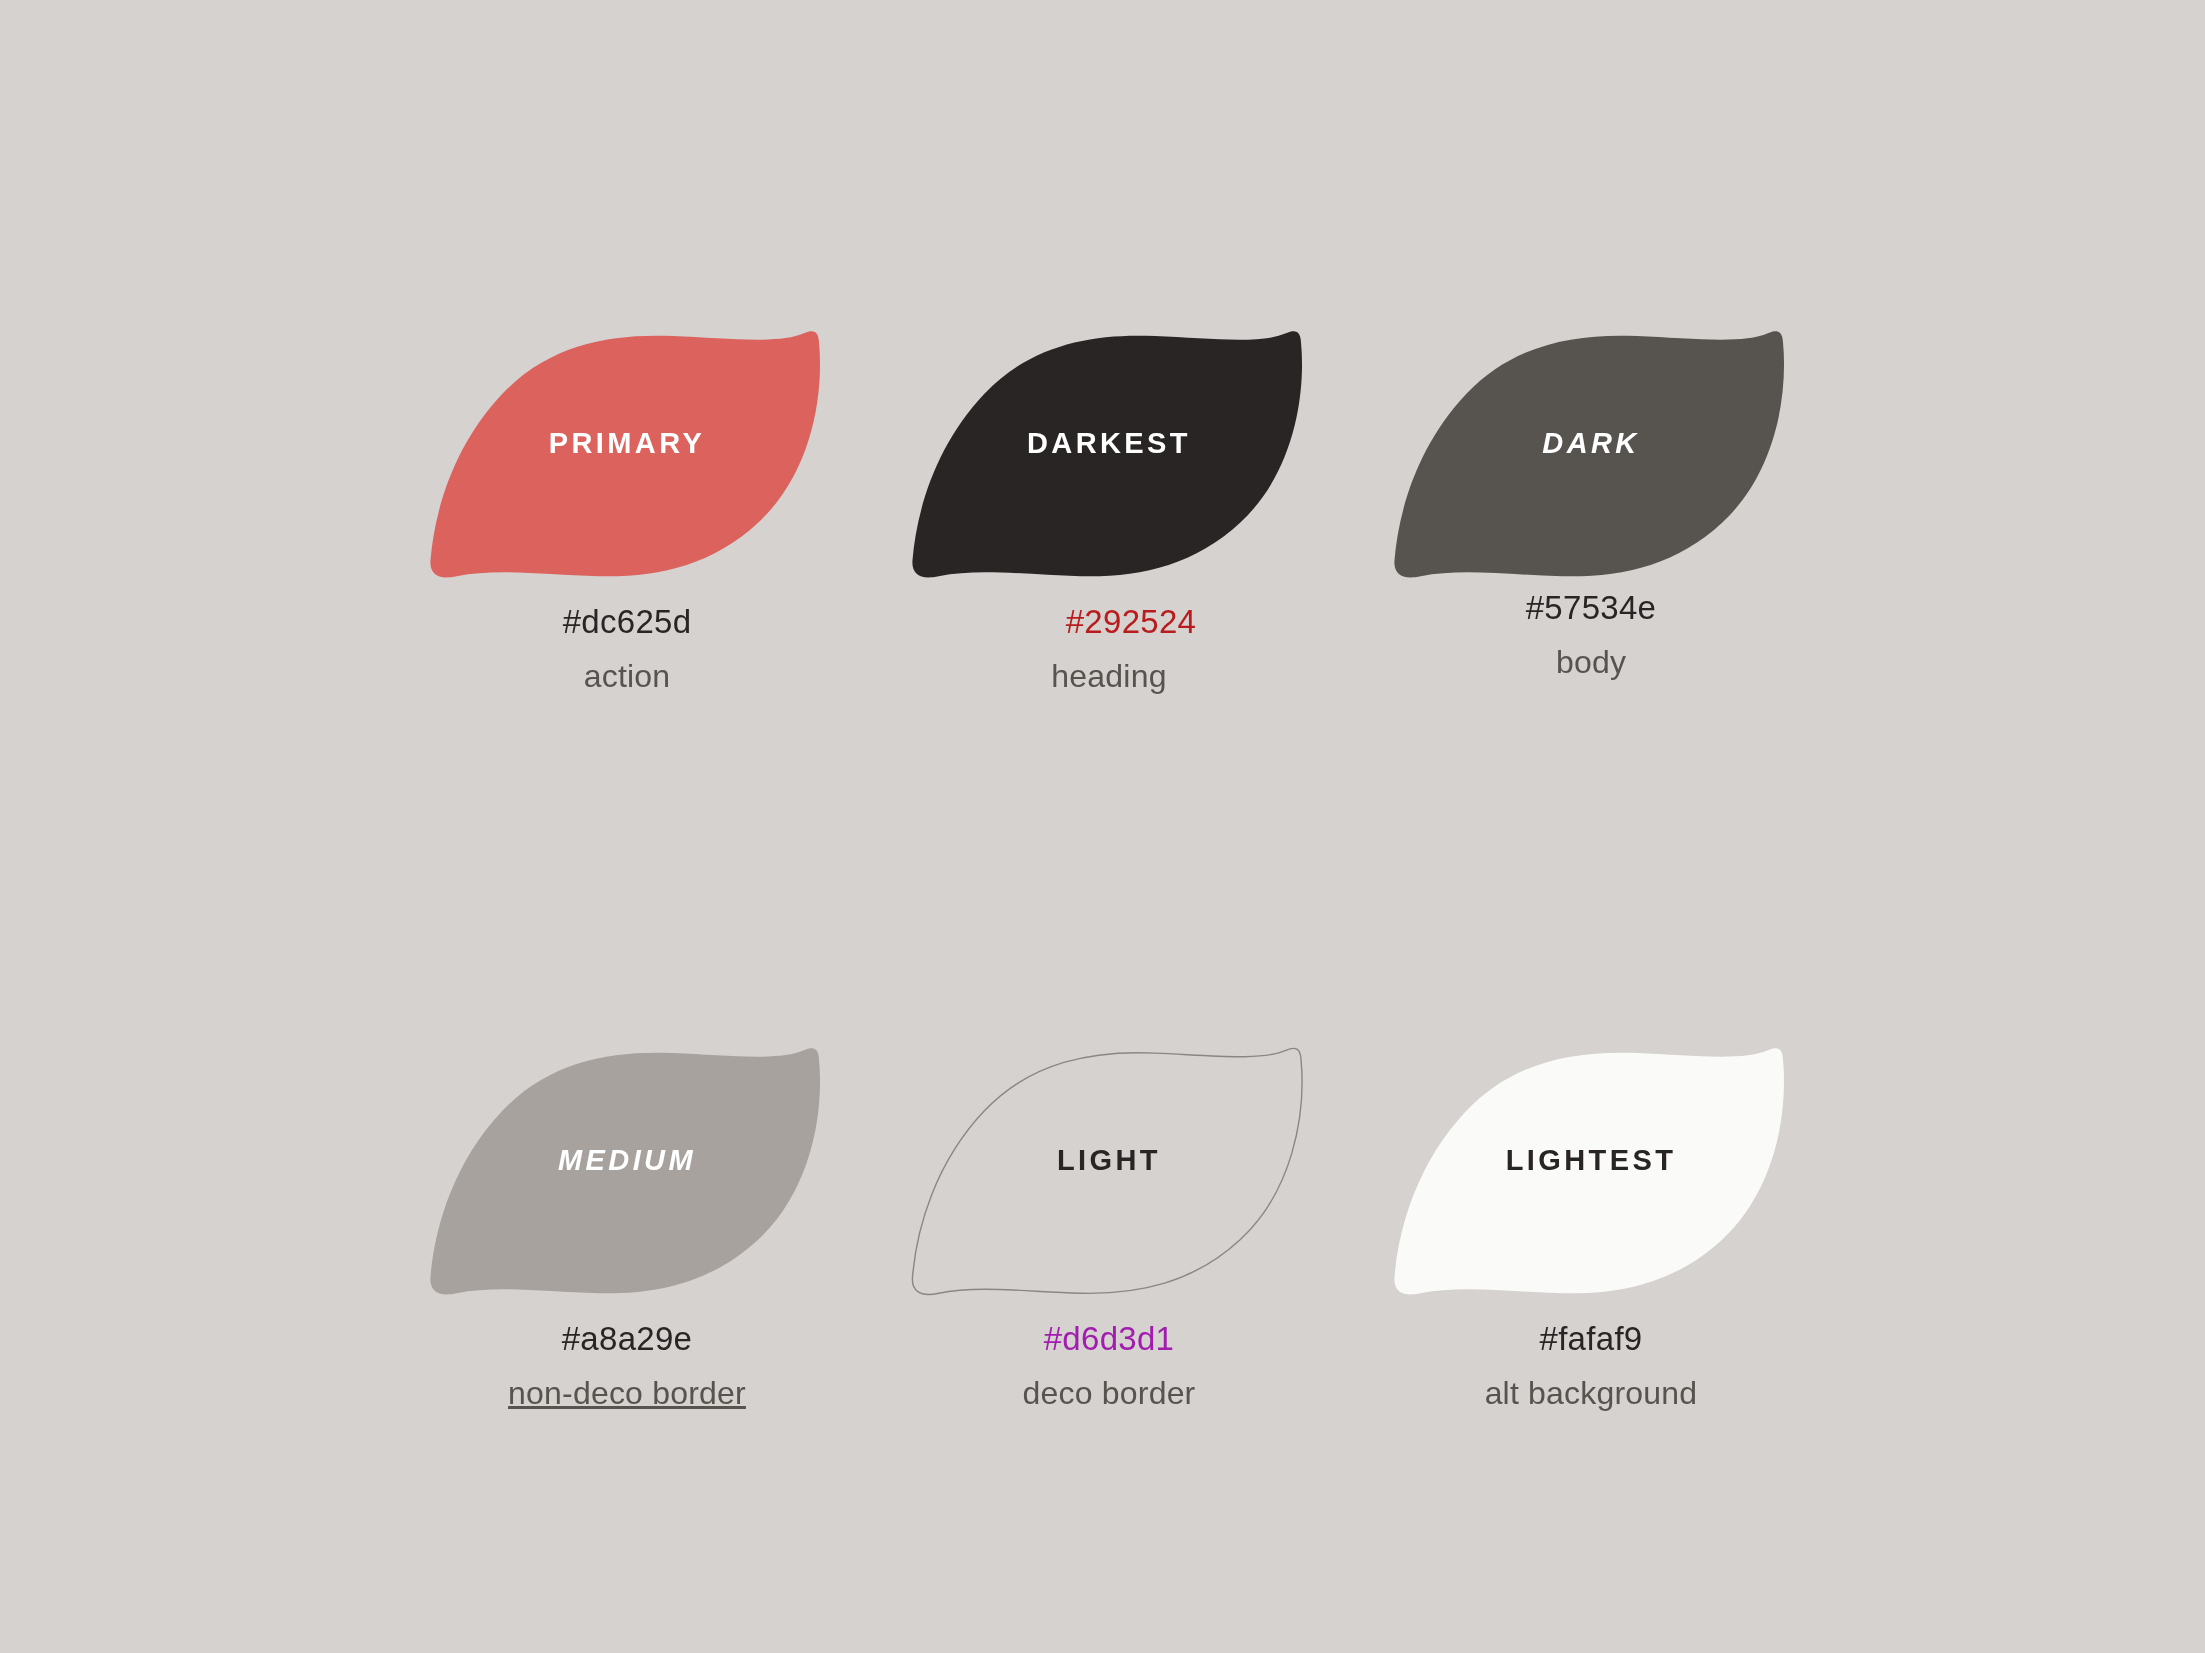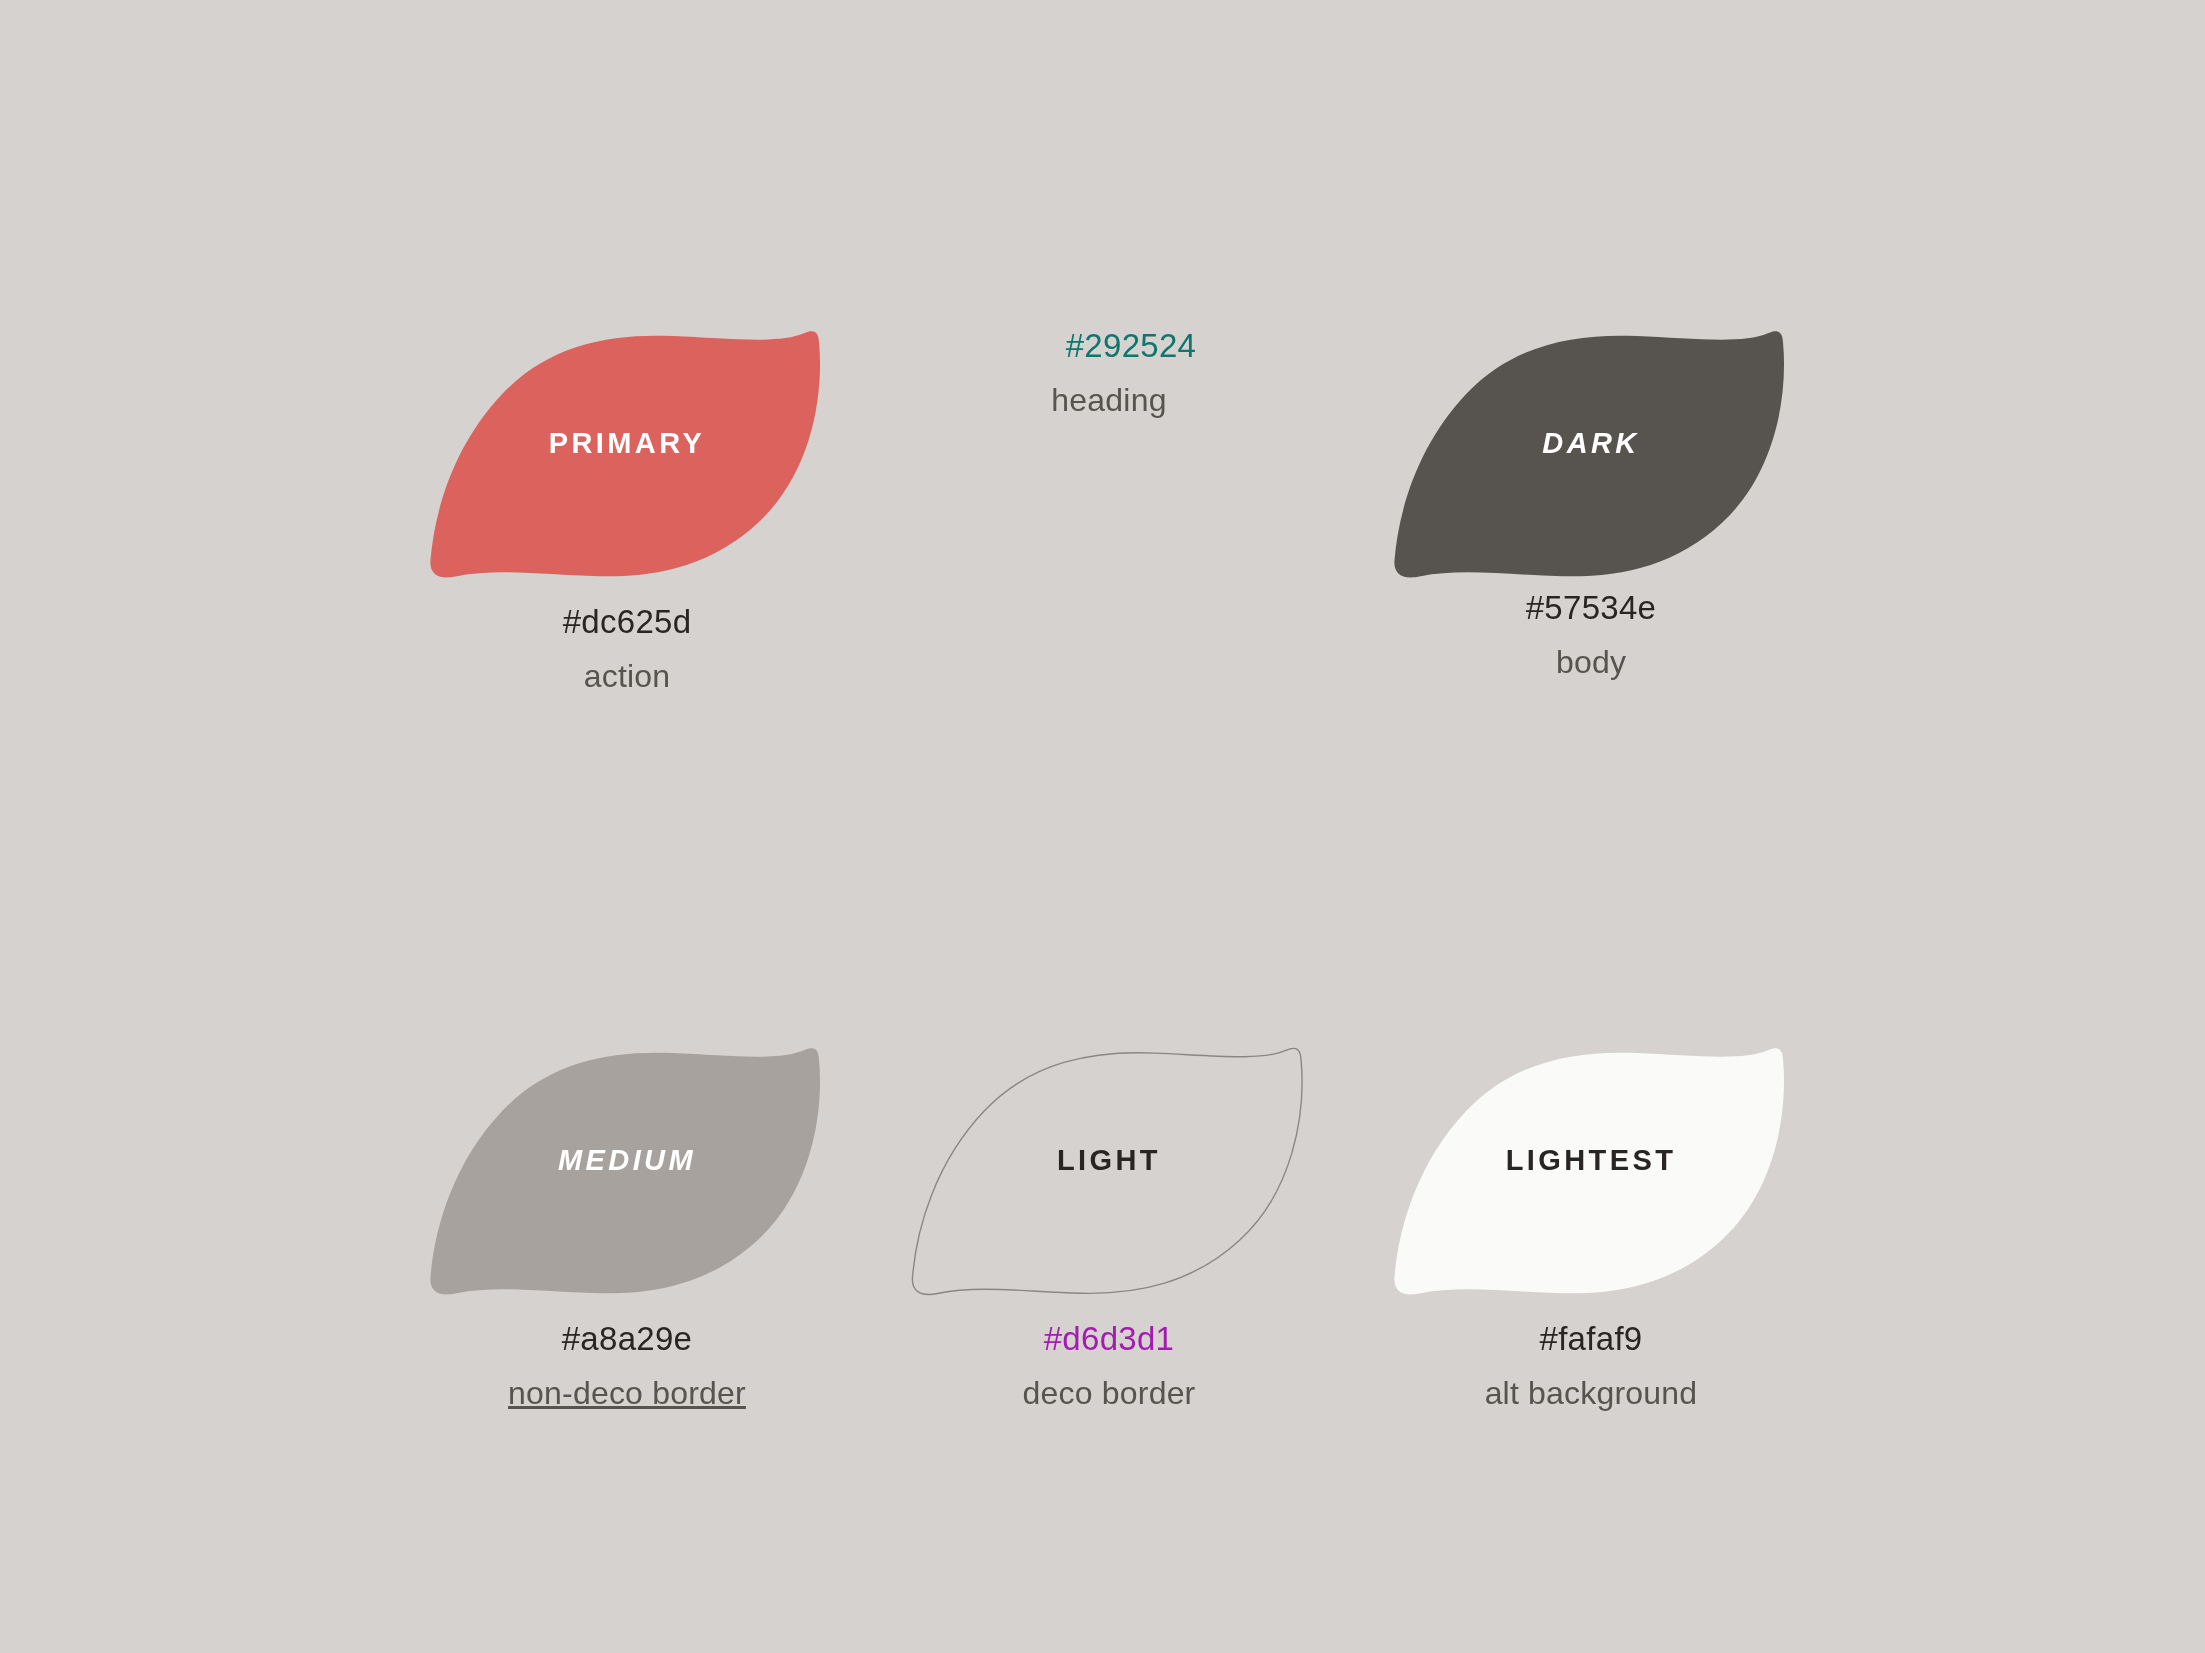--- a/index.html
+++ b/index.html
@@ -103,21 +103,27 @@
         <svg class="leaf-svg" viewBox="0 0 620 400" preserveAspectRatio="none">
           <path id="leaf-path-0" d="M 588 56 C 596 140 574 250 500 318 C 432 381 352 398 268 396 C 190 394 120 384 62 396 C 34 402 22 392 24 372 C 30 300 58 206 128 132 C 196 60 286 44 376 48 C 452 51 530 60 566 44 C 582 37 587 43 588 56 Z" fill="#dc625d" stroke="none"></path>
         </svg>
         <span class="leaf-label" style="color: rgb(255, 255, 255);">PRIMARY</span>
       </div>
       <div class="hex-label" style="color: rgb(41, 37, 36);">#dc625d</div>
       <div class="role-label" style="color: rgb(87, 83, 78);">action</div>
     </div>
 
     <div class="swatch-cell">
-      <div class="hex-label" style="color: #0f766e; margin-left: 44px;">#292524</div>
+      <div class="leaf-wrap">
+        <svg class="leaf-svg" viewBox="0 0 620 400" preserveAspectRatio="none">
+          <path id="leaf-path-1" d="M 588 56 C 596 140 574 250 500 318 C 432 381 352 398 268 396 C 190 394 120 384 62 396 C 34 402 22 392 24 372 C 30 300 58 206 128 132 C 196 60 286 44 376 48 C 452 51 530 60 566 44 C 582 37 587 43 588 56 Z" fill="#292524" stroke="none"></path>
+        </svg>
+        <span class="leaf-label" style="color: rgb(255, 255, 255);">DARKEST</span>
+      </div>
+      <div class="hex-label" style="color: #b91c1c; margin-left: 44px;">#292524</div>
       <div class="role-label" style="color: rgb(87, 83, 78);">heading</div>
     </div>
 
     <div class="swatch-cell">
       <div class="leaf-wrap">
         <svg class="leaf-svg" viewBox="0 0 620 400" preserveAspectRatio="none">
           <path id="leaf-path-2" d="M 588 56 C 596 140 574 250 500 318 C 432 381 352 398 268 396 C 190 394 120 384 62 396 C 34 402 22 392 24 372 C 30 300 58 206 128 132 C 196 60 286 44 376 48 C 452 51 530 60 566 44 C 582 37 587 43 588 56 Z" fill="#57534e" stroke="none"></path>
         </svg>
         <span class="leaf-label" style="color: rgb(255, 255, 255); font-style: italic;">DARK</span>
       </div>

